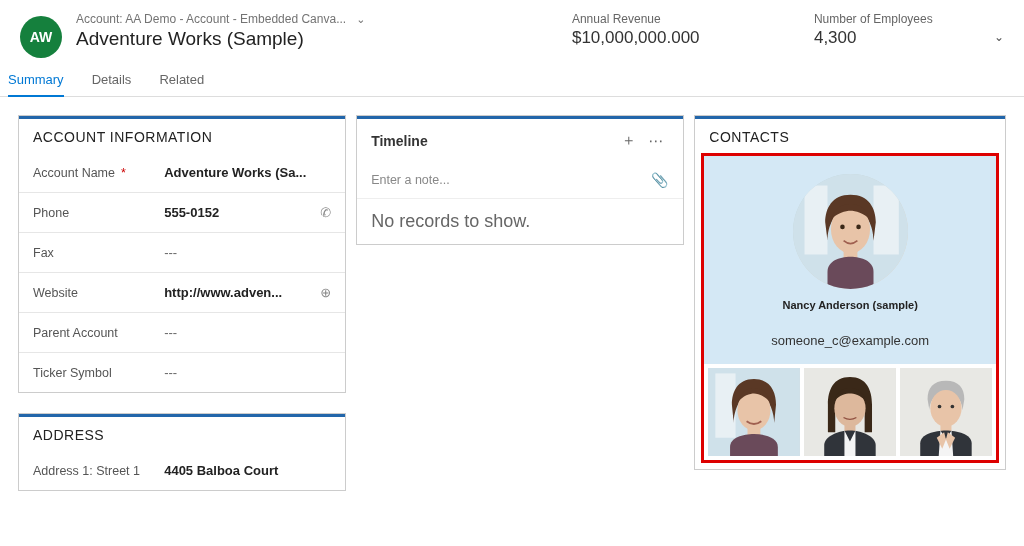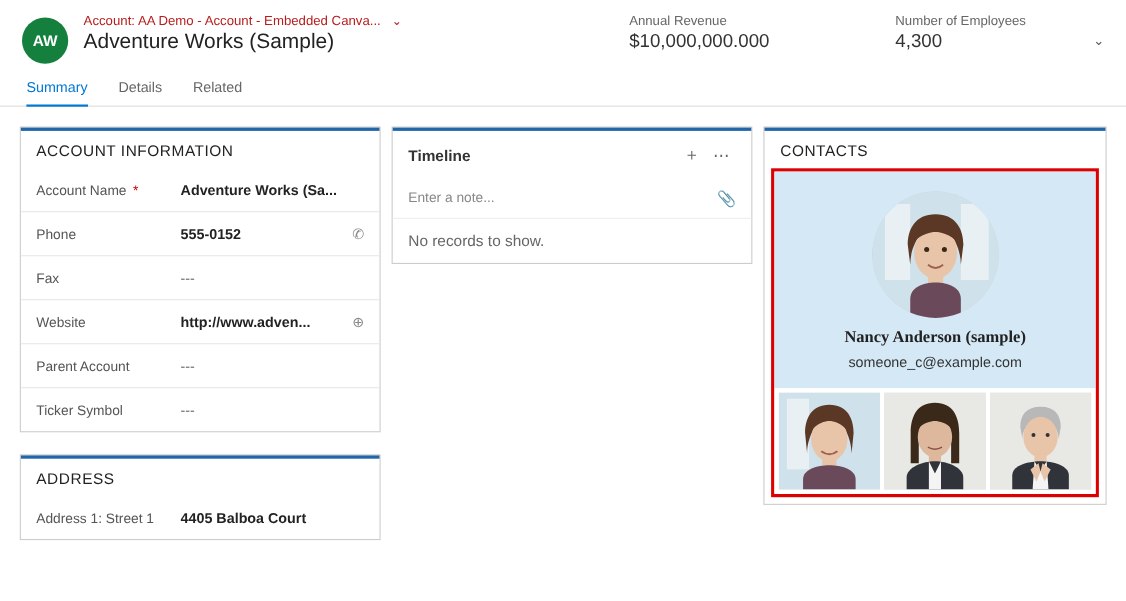--- a/index.html
+++ b/index.html
@@ -3,31 +3,31 @@
 <meta charset="utf-8">
 <style>
   * { box-sizing: border-box; margin: 0; padding: 0; }
   body { font-family: "Segoe UI", Arial, sans-serif; background: #fff; color: #333; font-size: 13px; }
   .page { width: 1024px; height: 546px; overflow: hidden; }
 
   
   .header { display: flex; align-items: flex-start; padding: 12px 20px 8px 20px; }
   .avatar-circle { width: 42px; height: 42px; border-radius: 50%; background: #15803d; color: #fff; display: flex; align-items: center; justify-content: center; font-size: 14px; font-weight: 600; margin-right: 14px; flex-shrink: 0; margin-top: 4px; }
   .header-left { flex: 1; }
-  .breadcrumb { color: #b91c1c; font-size: 12px; display: flex; align-items: center; }
+  .breadcrumb { color: #737373; font-size: 12px; display: flex; align-items: center; }
   .breadcrumb .chev { margin-left: 10px; font-size: 11px; }
   .record-title { font-size: 19px; color: #222; margin-top: 2px; }
   .header-fields { display: flex; gap: 92px; }
   .hf { min-width: 150px; }
   .hf-label { font-size: 12px; color: #666; }
   .hf-value { font-size: 17px; color: #333; margin-top: 2px; }
   .header-caret { margin-left: 30px; margin-top: 18px; color: #555; font-size: 12px; }
 
   
-  .tabs { display: flex; gap: 28px; padding: 0 24px; border-bottom: 1px solid #ddd; }
+  .tabs { display: flex; gap: 28px; padding: 0 8px; border-bottom: 1px solid #ddd; }
   .tab { padding: 6px 0 8px 0; font-size: 13px; color: #666; cursor: pointer; }
   .tab.active { color: #0078d4; border-bottom: 2px solid #0078d4; margin-bottom: -1px; }
 
   
   .content { display: flex; gap: 10px; padding: 18px 18px 0 18px; }
   .col { flex: 1; }
   .col.narrow { flex: 0.95; }
 
   .card { border: 1px solid #ccc; margin-bottom: 20px; }
   .card-title { padding: 10px 14px 8px 14px; font-size: 14px; letter-spacing: 0.5px; color: #222; border-top: 3px solid #2266aa; }
@@ -40,29 +40,29 @@
   .fr-value.empty { font-weight: 400; color: #666; }
   .fr-icon { width: 18px; color: #888; text-align: right; }
 
   
   .timeline-head { display: flex; align-items: center; padding: 12px 14px; border-top: 3px solid #2266aa; }
   .timeline-head .t-title { font-weight: 600; font-size: 14px; flex: 1; }
   .timeline-icon { color: #666; font-size: 15px; padding: 0 6px; cursor: pointer; }
   .note-row { display: flex; align-items: center; padding: 10px 14px; border-bottom: 1px solid #eee; color: #888; font-size: 12.5px; }
   .note-row span.txt { flex: 1; }
   .attach-icon { color: #888; font-size: 14px; }
-  .no-records { padding: 12px 14px; font-size: 14px; color: #666; }
+  .no-records { padding: 12px 14px; font-size: 18px; color: #666; }
 
   
   .contacts-title { padding: 10px 14px 8px 14px; font-size: 14px; letter-spacing: 0.5px; color: #222; border-top: 3px solid #2266aa; }
   .contacts-area { border: 3px solid #d00; margin: 0 6px 6px 6px; padding: 0; }
   .contact-main { background: #d4e8f5; padding: 18px 10px 16px 10px; text-align: center; }
   .contact-main-avatar { width: 115px; height: 115px; border-radius: 50%; margin: 0 auto 10px auto; overflow: hidden; background: linear-gradient(135deg,#b8d4e0 0%, #e8d4c0 100%); position: relative; }
   .portrait { width: 100%; height: 100%; }
-  .contact-name { font-weight: 700; font-size: 15px; color: #222; margin-bottom: 6px; font-family: Liberation Serif, serif; }
+  .contact-name { font-weight: 700; font-size: 11px; color: #222; margin-bottom: 22px; }
   .contact-email { font-size: 13px; color: #333; }
   .contact-thumbs { display: flex; gap: 4px; padding: 4px; background: #fff; }
   .thumb { flex: 1; height: 88px; overflow: hidden; background: #ddd; }
   .thumb svg { width: 100%; height: 100%; }
 
   
   .bg-office { fill: #cfe1ea; }
   .skin { fill: #e8c4a8; }
   .skin2 { fill: #ddb89c; }
   .hair-brown { fill: #5a3825; }

